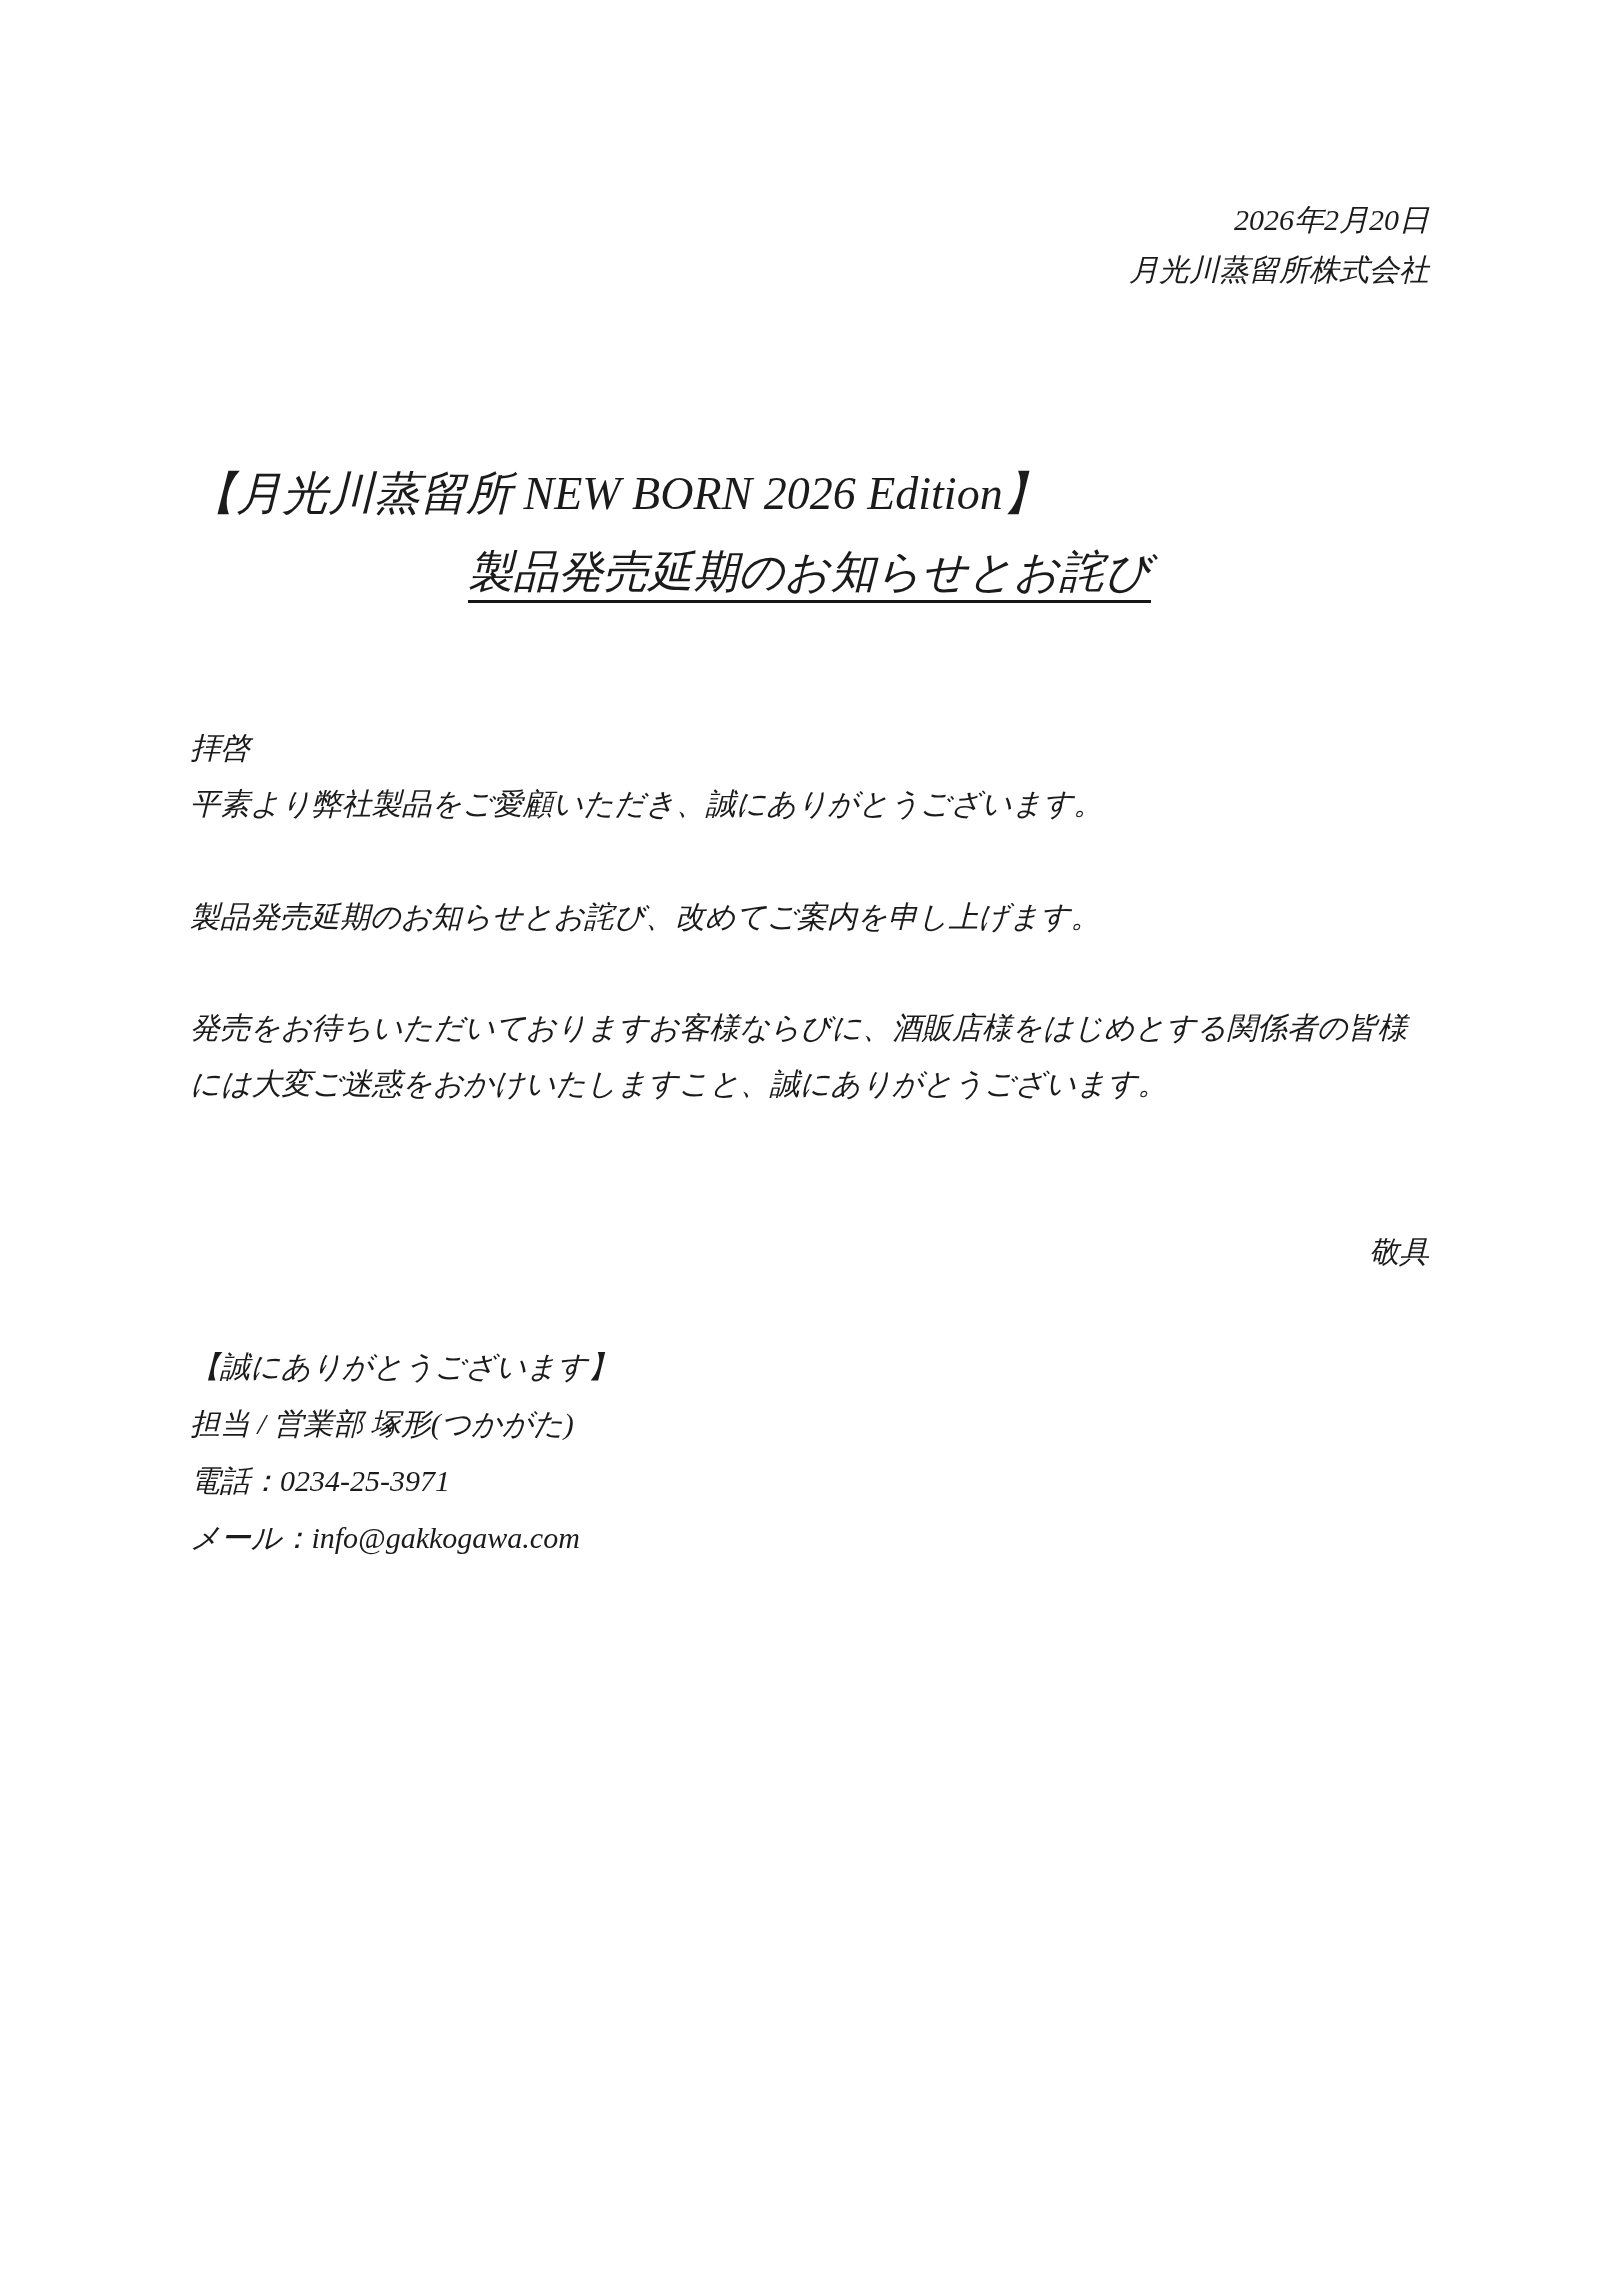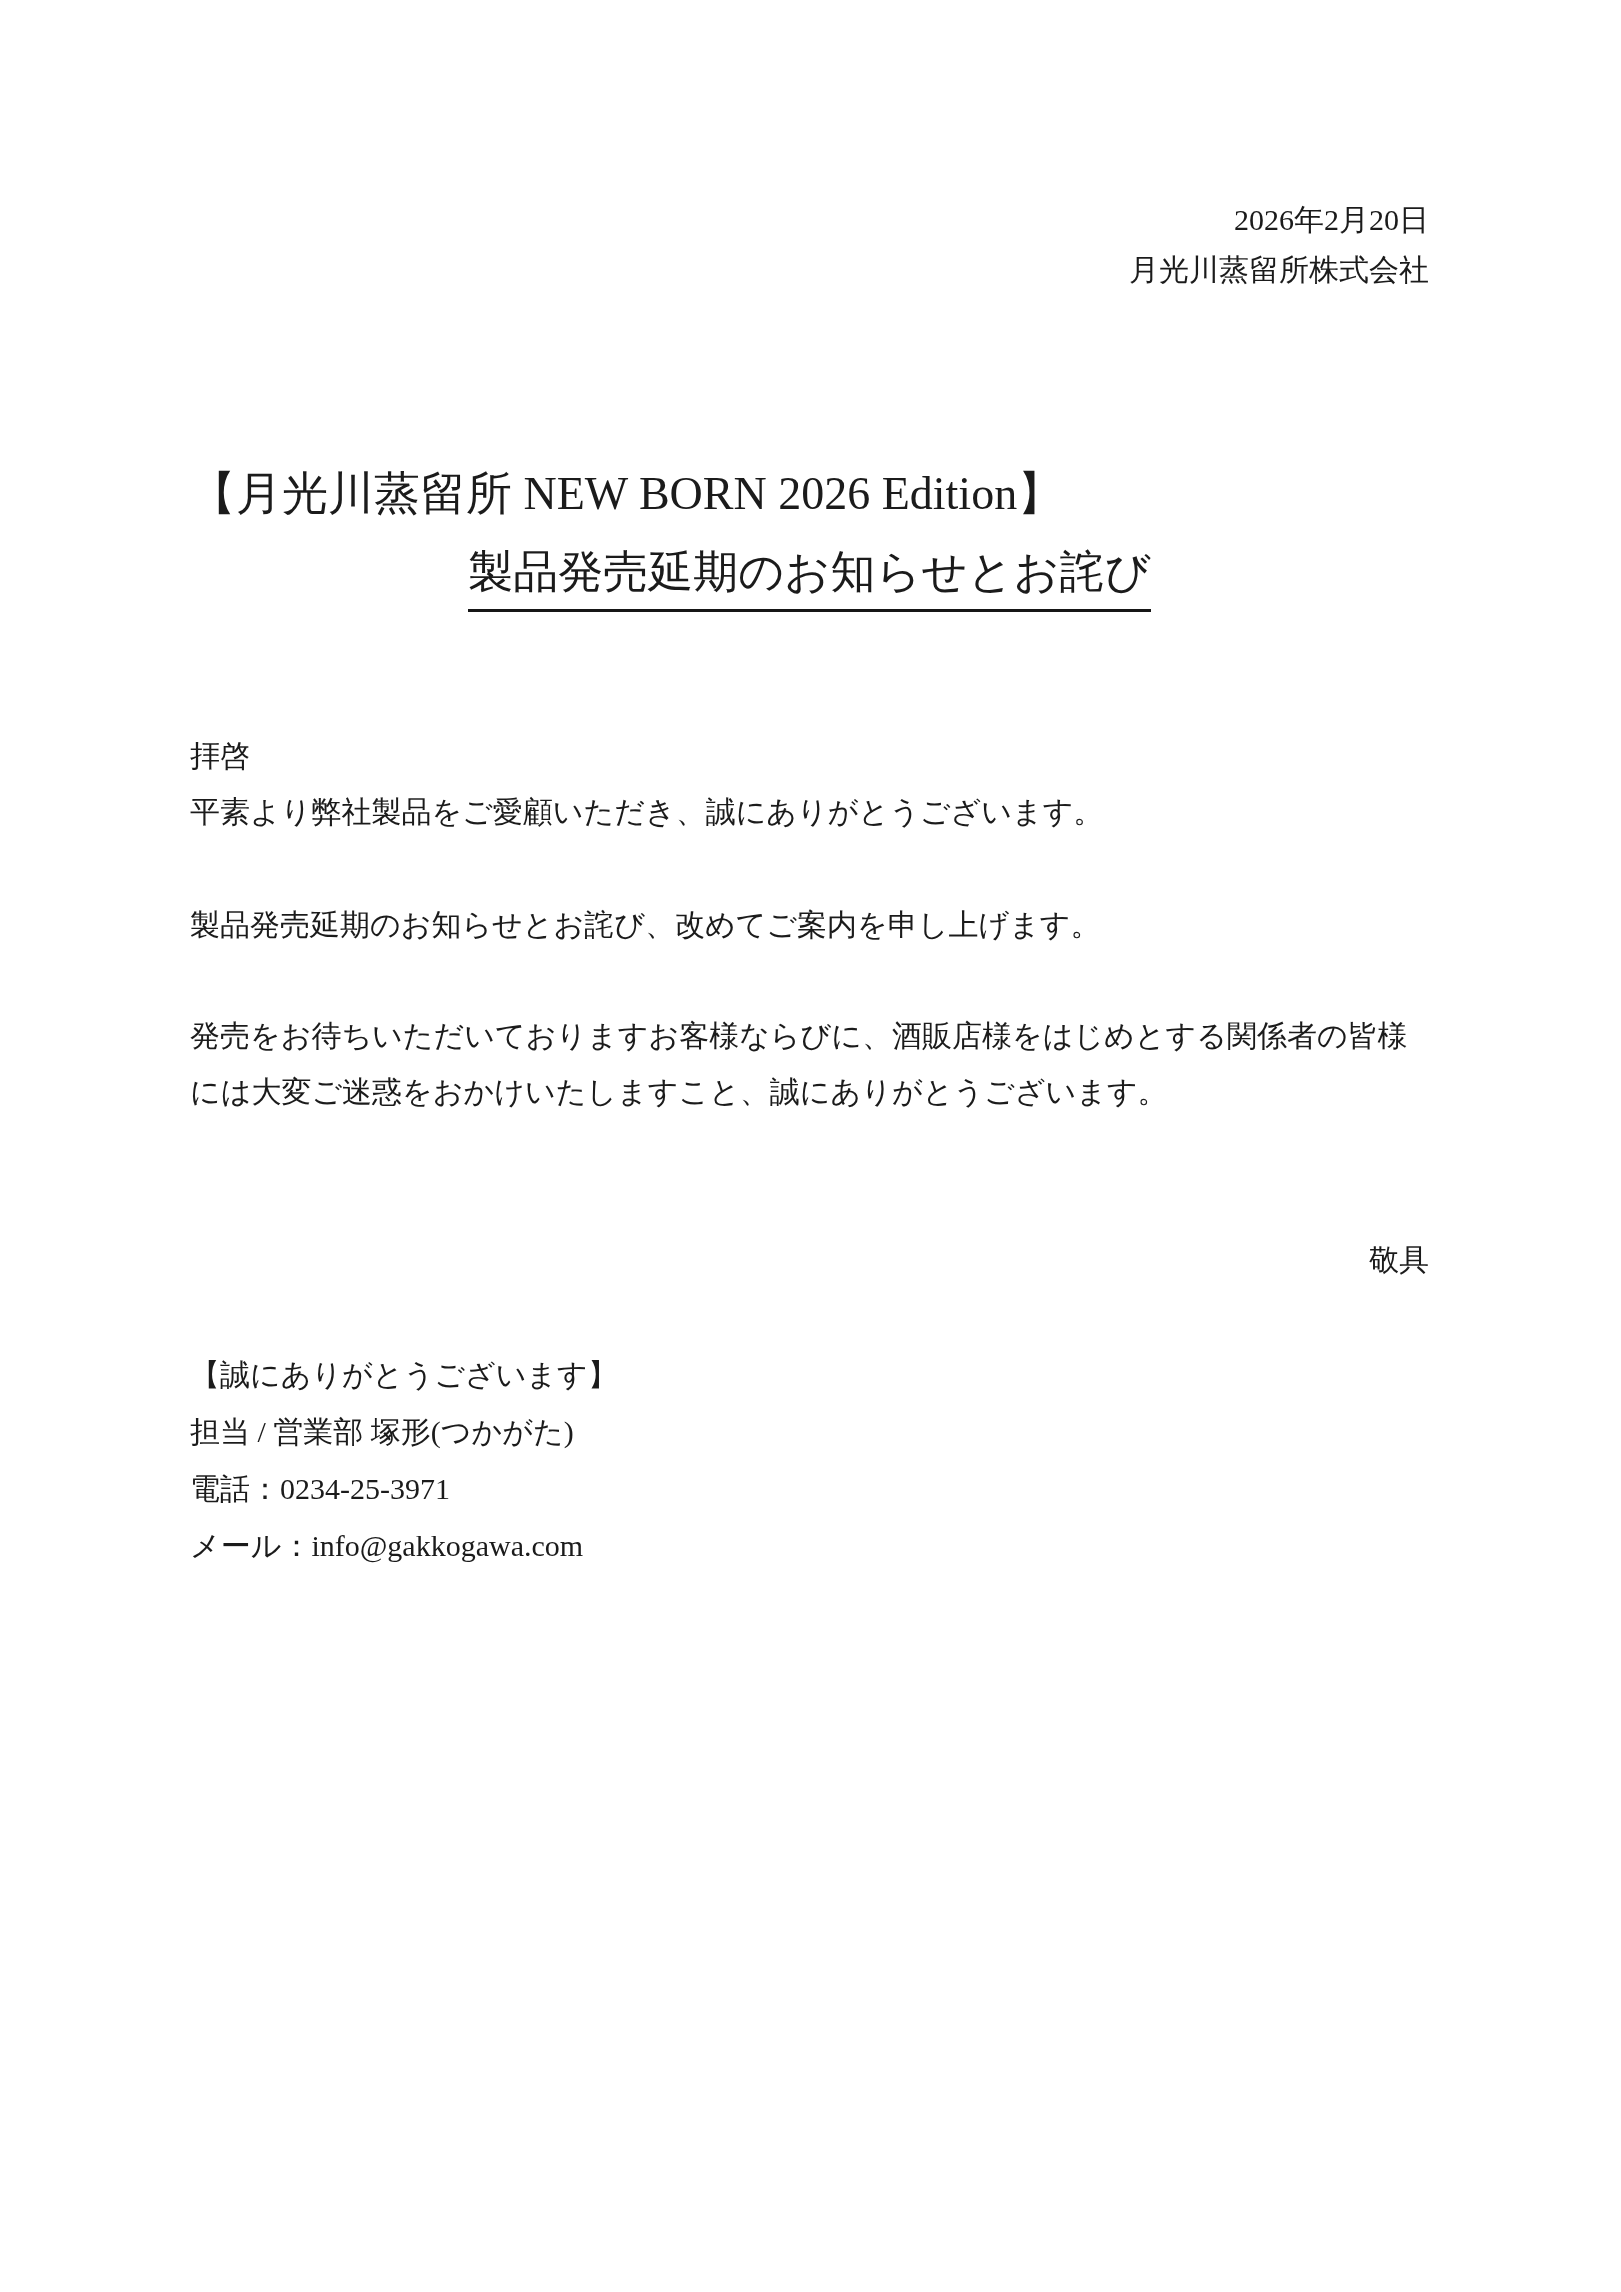--- a/index.html
+++ b/index.html
@@ -9,20 +9,21 @@
     background: #ffffff;
     font-family: "Liberation Serif", "DejaVu Serif", serif;
     color: #1b1b1b;
   }
   .page {
     position: relative;
     width: 1621px;
     height: 2293px;
     overflow: hidden;
     background: #ffffff;
+    font-style: italic;
   }
   .content {
     margin-left: 190px;
     width: 1239px;
     font-size: 30px;
     line-height: 56px;
     word-break: break-all;
     overflow-wrap: break-word;
   }
   .sender-block {
@@ -40,21 +41,21 @@
   .doc-title-line2 {
     margin-top: 16px;
     text-align: center;
     font-size: 45px;
     line-height: 63px;
     white-space: nowrap;
   }
   .doc-title-line2 .underlined {
     display: inline-block;
     border-bottom: 3.6px solid #161616;
-    padding-bottom: 11px;
+    padding-bottom: 2px;
     line-height: 52px;
   }
   .greeting-block  { margin-top: 116px; }
   .para-1 { margin-top: 52px; }
   .para-2 { margin-top: 57px; }
   .para-3 { margin-top: 55px; }
   .para-4 { margin-top: 48px; }
   .closing-line {
     margin-top: 112px;
     text-align: right;

